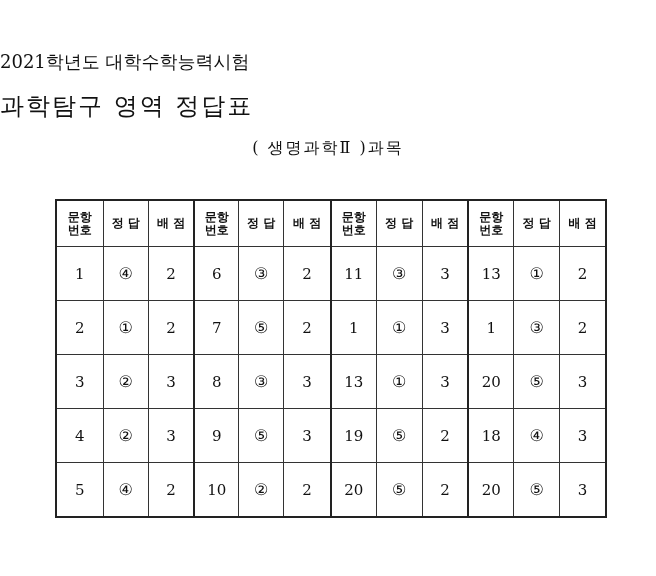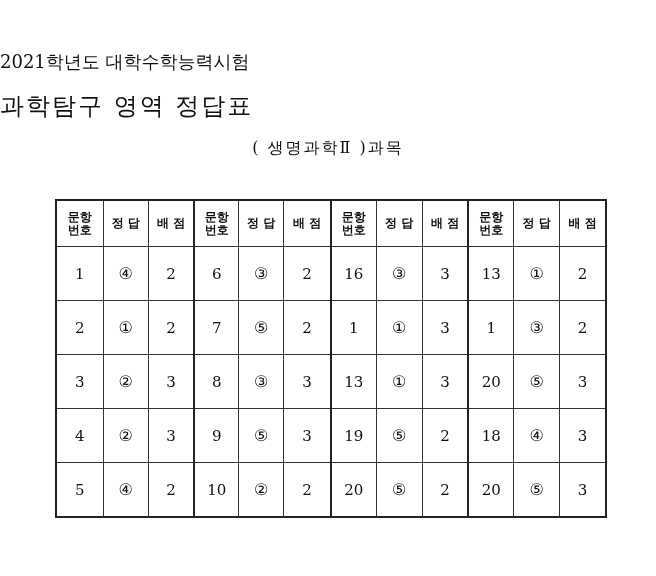--- a/index.html
+++ b/index.html
@@ -59,21 +59,21 @@
       </tr>
   </thead>
   <tbody id="tb">
       <tr>
         <td class="">1</td>
         <td class="ans">④</td>
         <td class="">2</td>
         <td class="grp">6</td>
         <td class="ans">③</td>
         <td class="">2</td>
-        <td class="grp">16</td>
+        <td class="grp">11</td>
         <td class="ans">③</td>
         <td class="">3</td>
         <td class="grp">13</td>
         <td class="ans">①</td>
         <td class="">2</td>
       </tr>
       <tr>
         <td class="">2</td>
         <td class="ans">①</td>
         <td class="">2</td>

